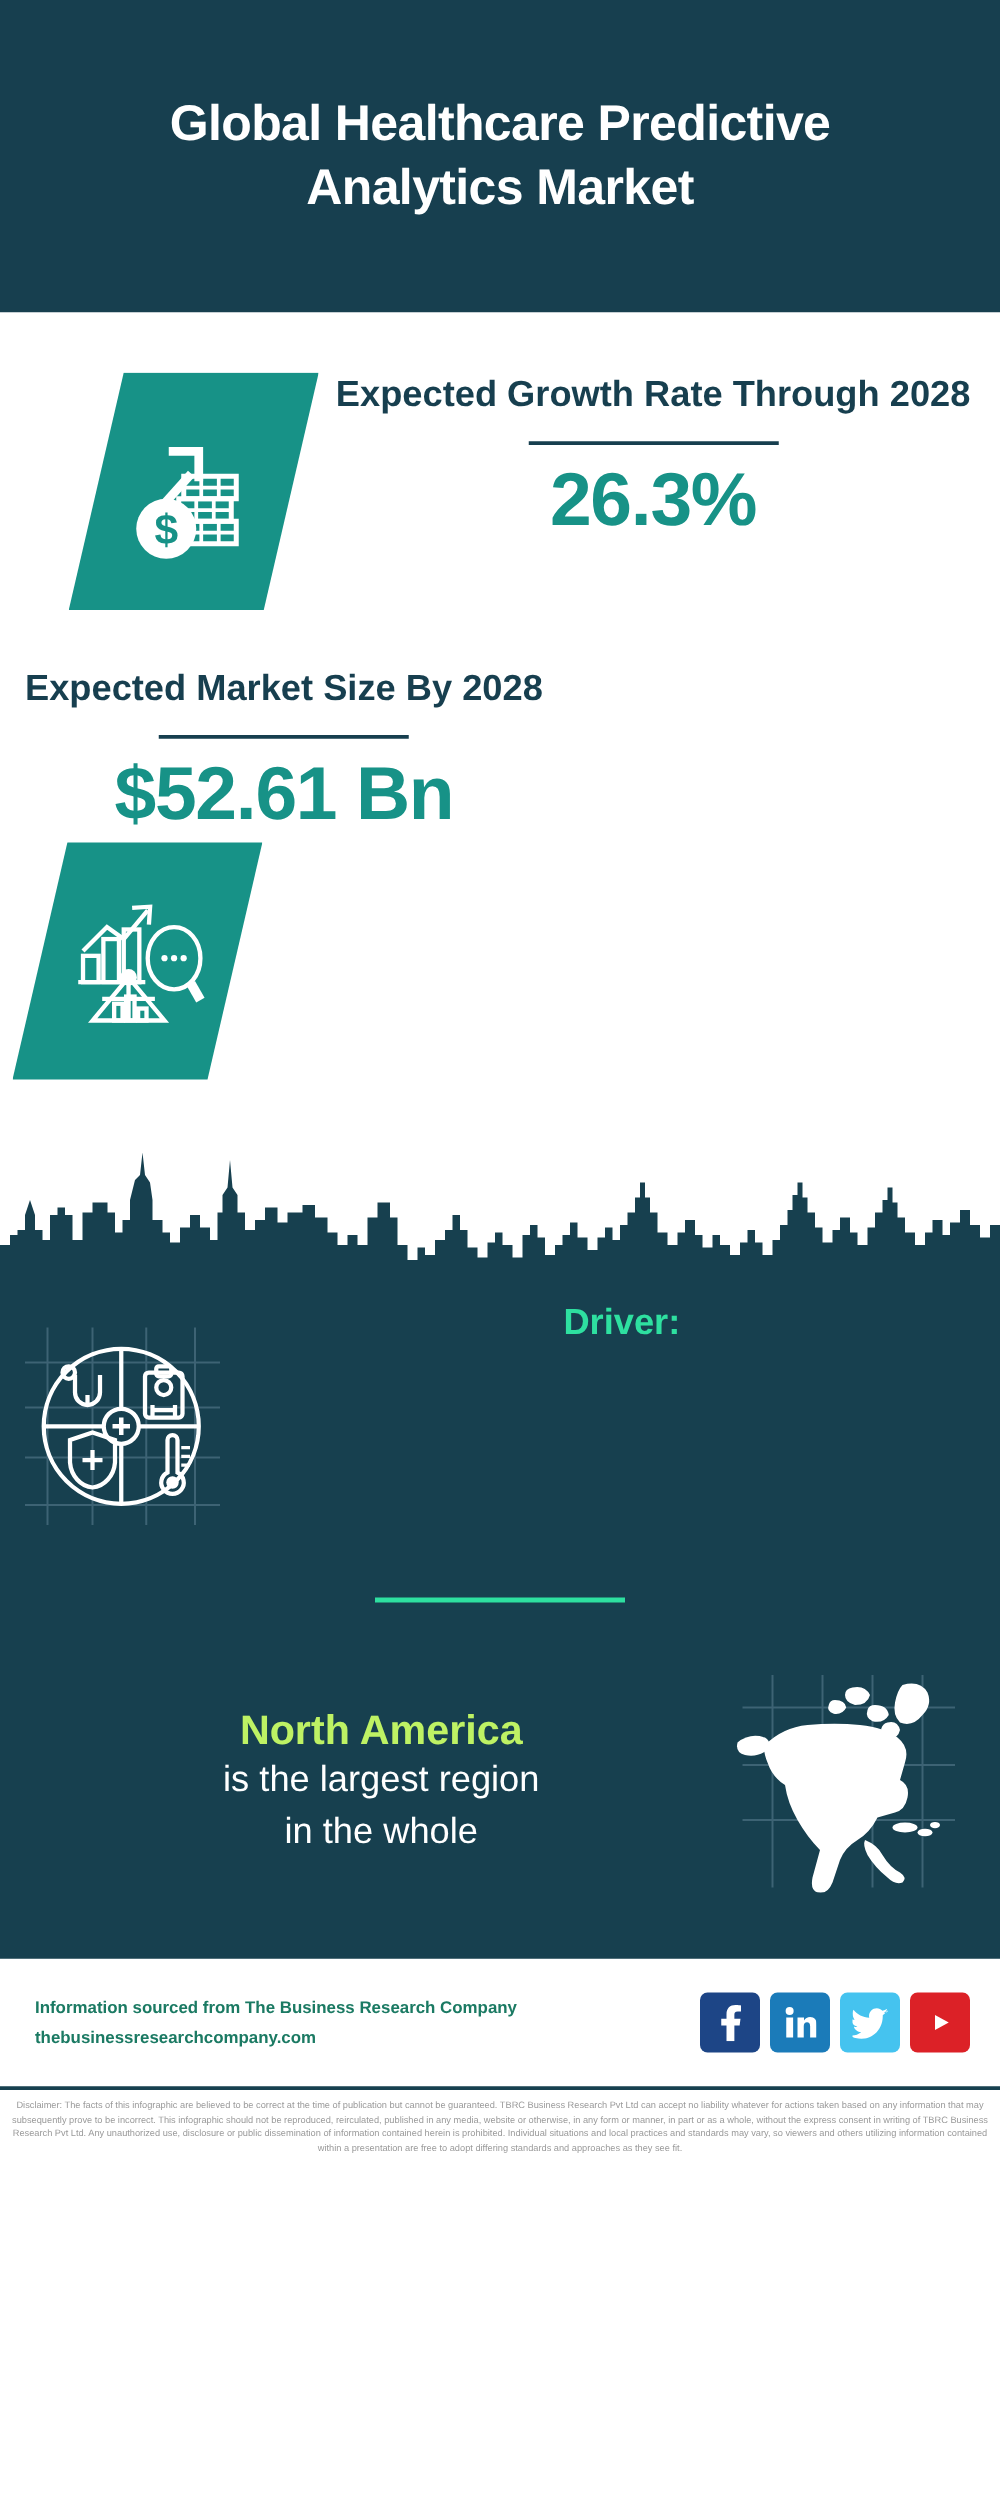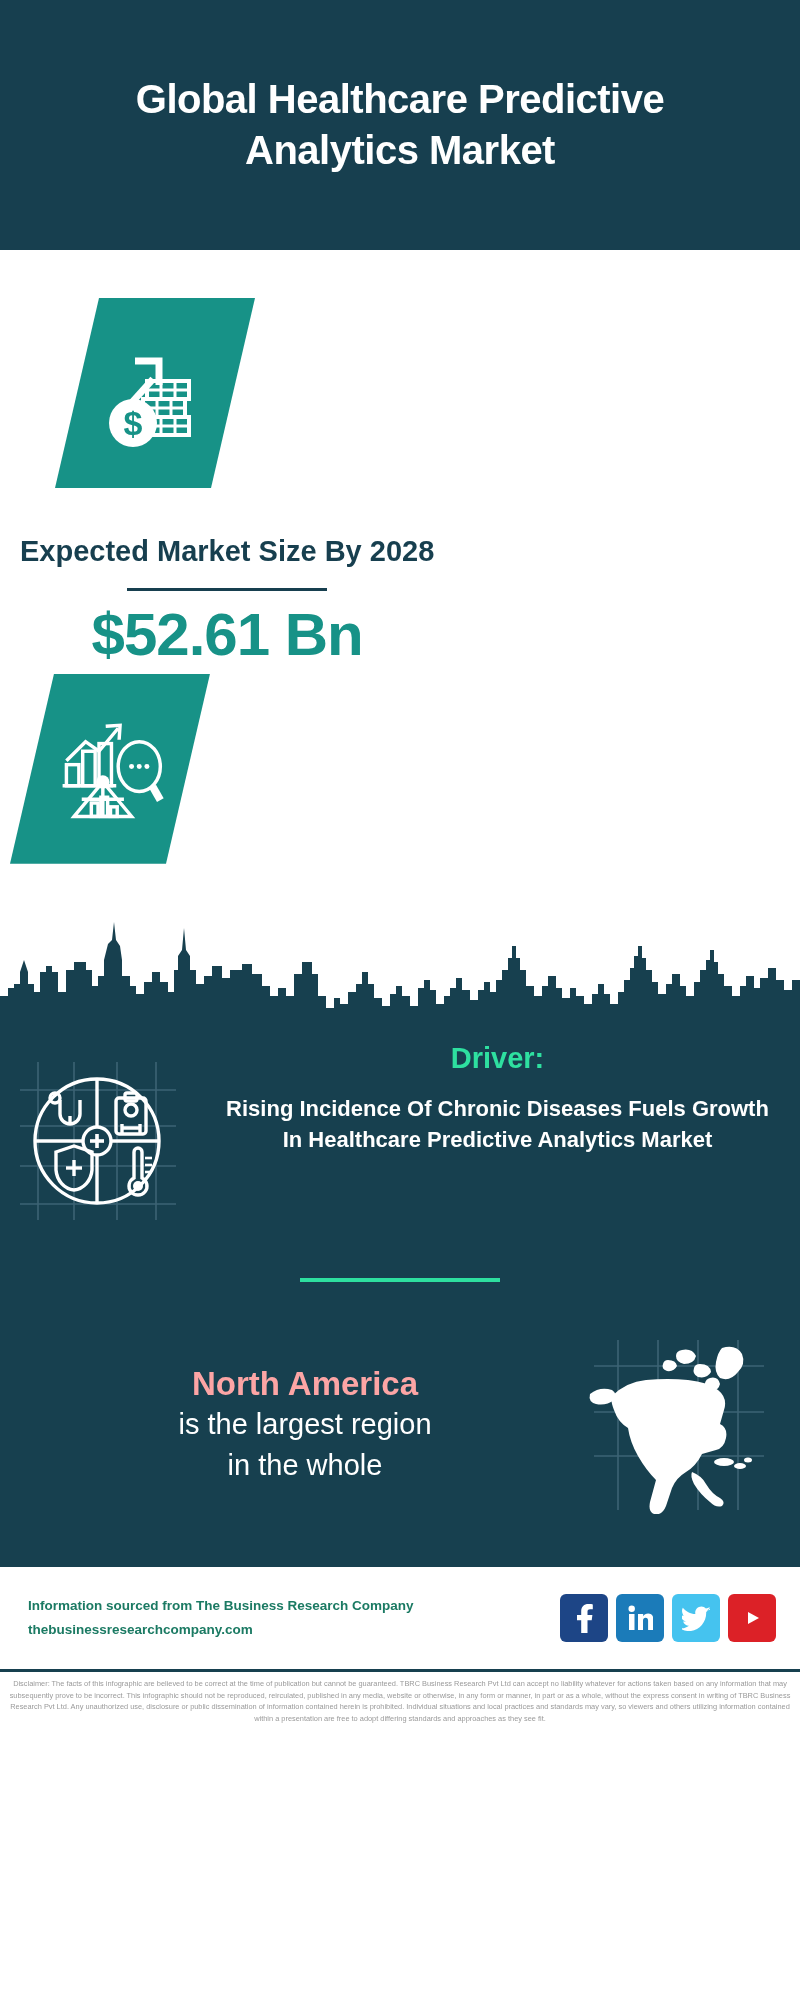--- a/index.html
+++ b/index.html
@@ -155,21 +155,21 @@
     display:flex;
     align-items:center;
     padding:52px 18px 30px 18px;
   }
   .region-texts {
     flex:1;
     text-align:center;
     padding-left:20px;
   }
   .region-name {
-    color:#fca5a5;
+    color:#bef264;
     font-size:33px;
     font-weight:bold;
     line-height:1.2;
   }
   .region-sub {
     color:#ffffff;
     font-size:29px;
     line-height:1.3;
     margin-top:3px;
   }
@@ -246,20 +246,25 @@
         <line x1="76" y1="66" x2="76" y2="84" stroke="#ffffff" stroke-width="3"></line>
         <rect x="52" y="84" width="42" height="18" fill="none" stroke="#ffffff" stroke-width="4"></rect>
         <line x1="52" y1="93" x2="94" y2="93" stroke="#ffffff" stroke-width="3"></line>
         <line x1="66" y1="84" x2="66" y2="102" stroke="#ffffff" stroke-width="3"></line>
         <line x1="80" y1="84" x2="80" y2="102" stroke="#ffffff" stroke-width="3"></line>
 
         <circle cx="38" cy="90" r="24" fill="#ffffff"></circle>
         <text x="38" y="102" font-family="'Liberation Sans',sans-serif" font-size="34" font-weight="bold" fill="#179287" text-anchor="middle">$</text>
       </svg>
     </div>
+    <div class="stat-text-1">
+      <div class="stat-label">Expected Growth Rate Through 2028</div>
+      <div class="rule-dark"></div>
+      <div class="stat-value">26.3%</div>
+    </div>
   </div>
 
   <div class="stat-row-2">
     <div class="stat-text-2">
       <div class="stat-label">Expected Market Size By 2028</div>
       <div class="rule-dark"></div>
       <div class="stat-value">$52.61 Bn</div>
     </div>
     <div class="para-badge badge-right">
       <svg width="115" height="115" viewBox="0 0 120 120">
@@ -342,21 +347,20 @@
           <path d="M120 104 L120 130 a9 9 0 1 0 8 0 L128 104 a4 4 0 0 0 -8 0 Z"></path>
           <line x1="131" y1="110" x2="138" y2="110" stroke-width="2.6"></line>
           <line x1="131" y1="117" x2="138" y2="117" stroke-width="2.6"></line>
           <line x1="131" y1="124" x2="138" y2="124" stroke-width="2.6"></line>
         </g>
         <circle cx="124" cy="138" r="5" fill="#ffffff"></circle>
       </svg>
     </div>
     <div class="driver-texts">
       <div class="driver-heading">Driver:</div>
-      <div class="driver-body">Rising Incidence Of Chronic Diseases Fuels Growth In Healthcare Predictive Analytics Market</div>
     </div>
   </div>
 
   <div class="rule-green"></div>
 
   <div class="region-block">
     <div class="region-texts">
       <div class="region-name">North America</div>
       <div class="region-sub">is the largest region</div>
       <div class="region-sub">in the whole</div>

